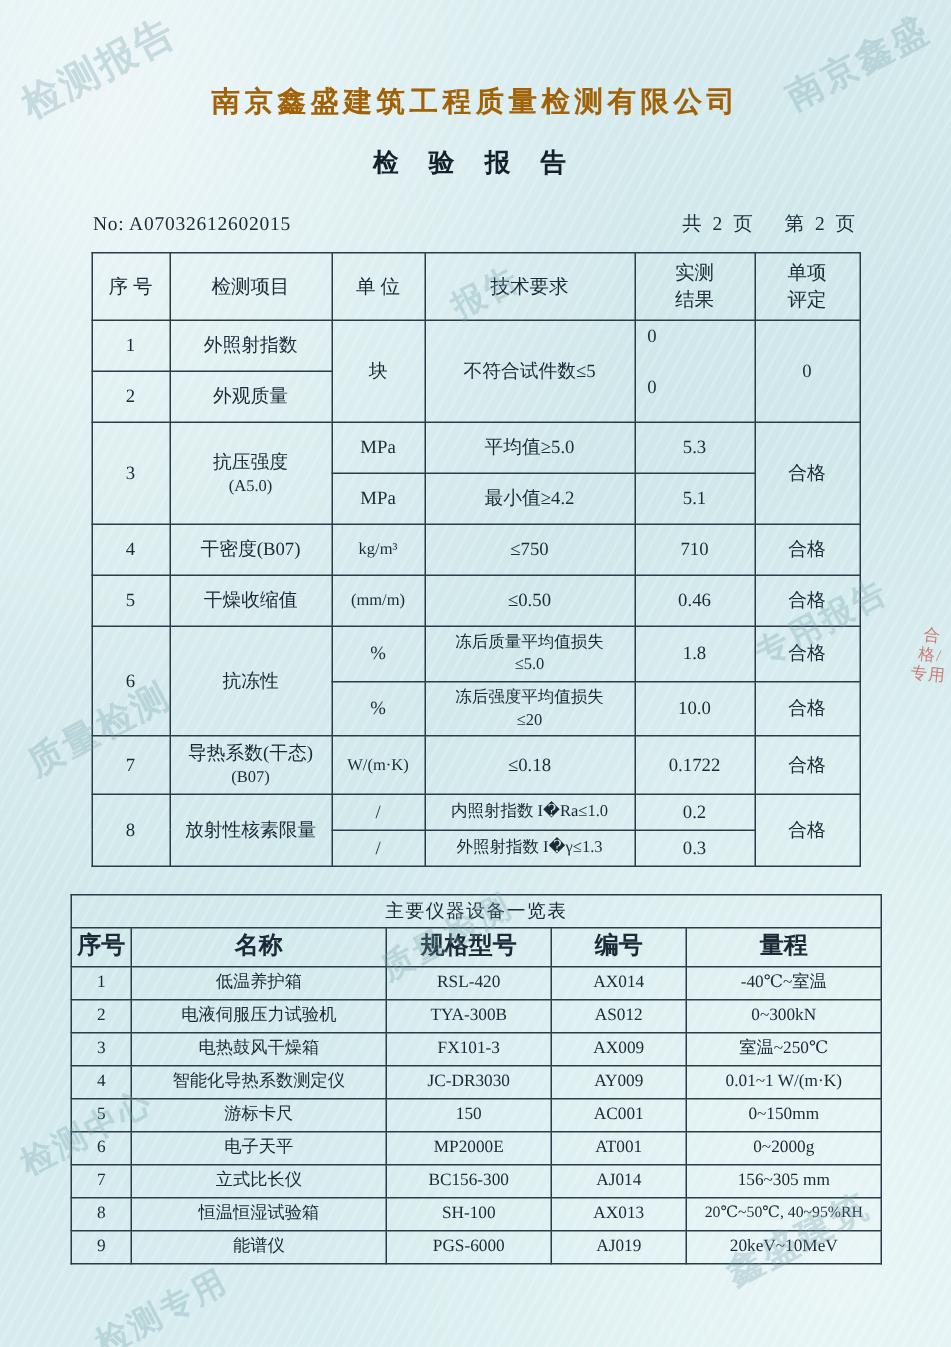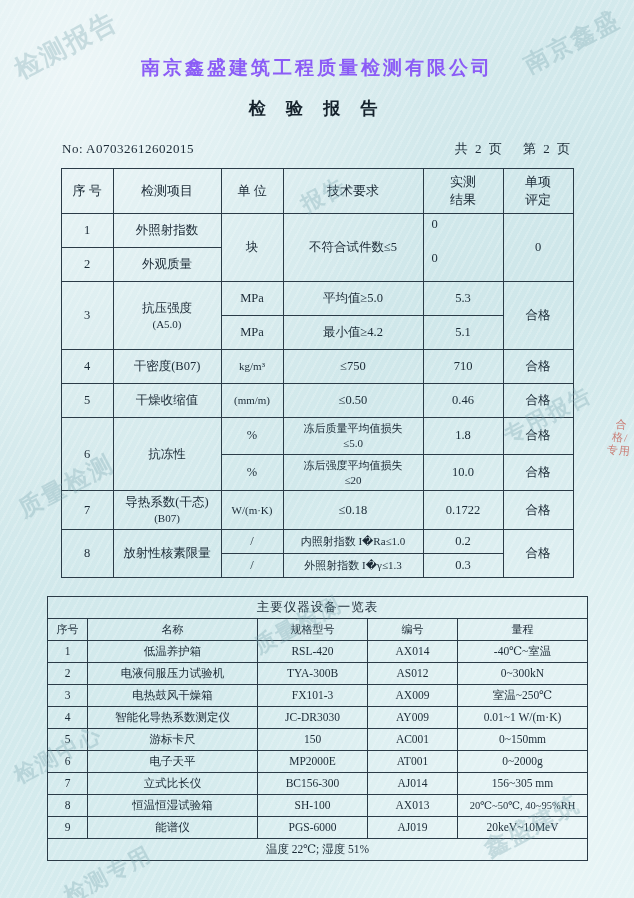--- a/index.html
+++ b/index.html
@@ -69,21 +69,21 @@
   }
 
   .title-block {
     text-align: center;
     padding-top: 55px;
   }
   .company {
     font-size: 19px;
     font-weight: bold;
     letter-spacing: 3px;
-    color: #8b5cf6;
+    color: #a16207;
   }
   .report-name {
     font-size: 17px;
     font-weight: bold;
     letter-spacing: 8px;
     margin-top: 16px;
     color: #14212b;
   }
   .meta-row {
     display: flex;
@@ -136,21 +136,21 @@
     text-align: center;
     vertical-align: middle;
     padding: 2px 2px;
     line-height: 1.3;
     height: 17px;
   }
   .equip-title {
     font-size: 12.5px;
     letter-spacing: 1px;
   }
-  .equip-head td { font-size: 11px; }
+  .equip-head td { font-size: 16px; font-weight: bold; }
   .env-title { letter-spacing: 1px; }
 </style>
 </head>
 <body>
 
 <div class="paper"></div>
 
 <div class="sheet">
 
   <div class="wm w1">检测报告</div>
@@ -385,20 +385,17 @@
           <td class="tiny">20℃~50℃, 40~95%RH</td>
         </tr>
         <tr>
           <td>9</td>
           <td>能谱仪</td>
           <td>PGS-6000</td>
           <td>AJ019</td>
           <td>20keV~10MeV</td>
         </tr>
 
-        <tr>
-          <td colspan="5" style="border-top:none;">温度 22℃; 湿度 51%</td>
-        </tr>
       </tbody>
     </table>
   </div>
 
 </div>
 
 </body></html>

